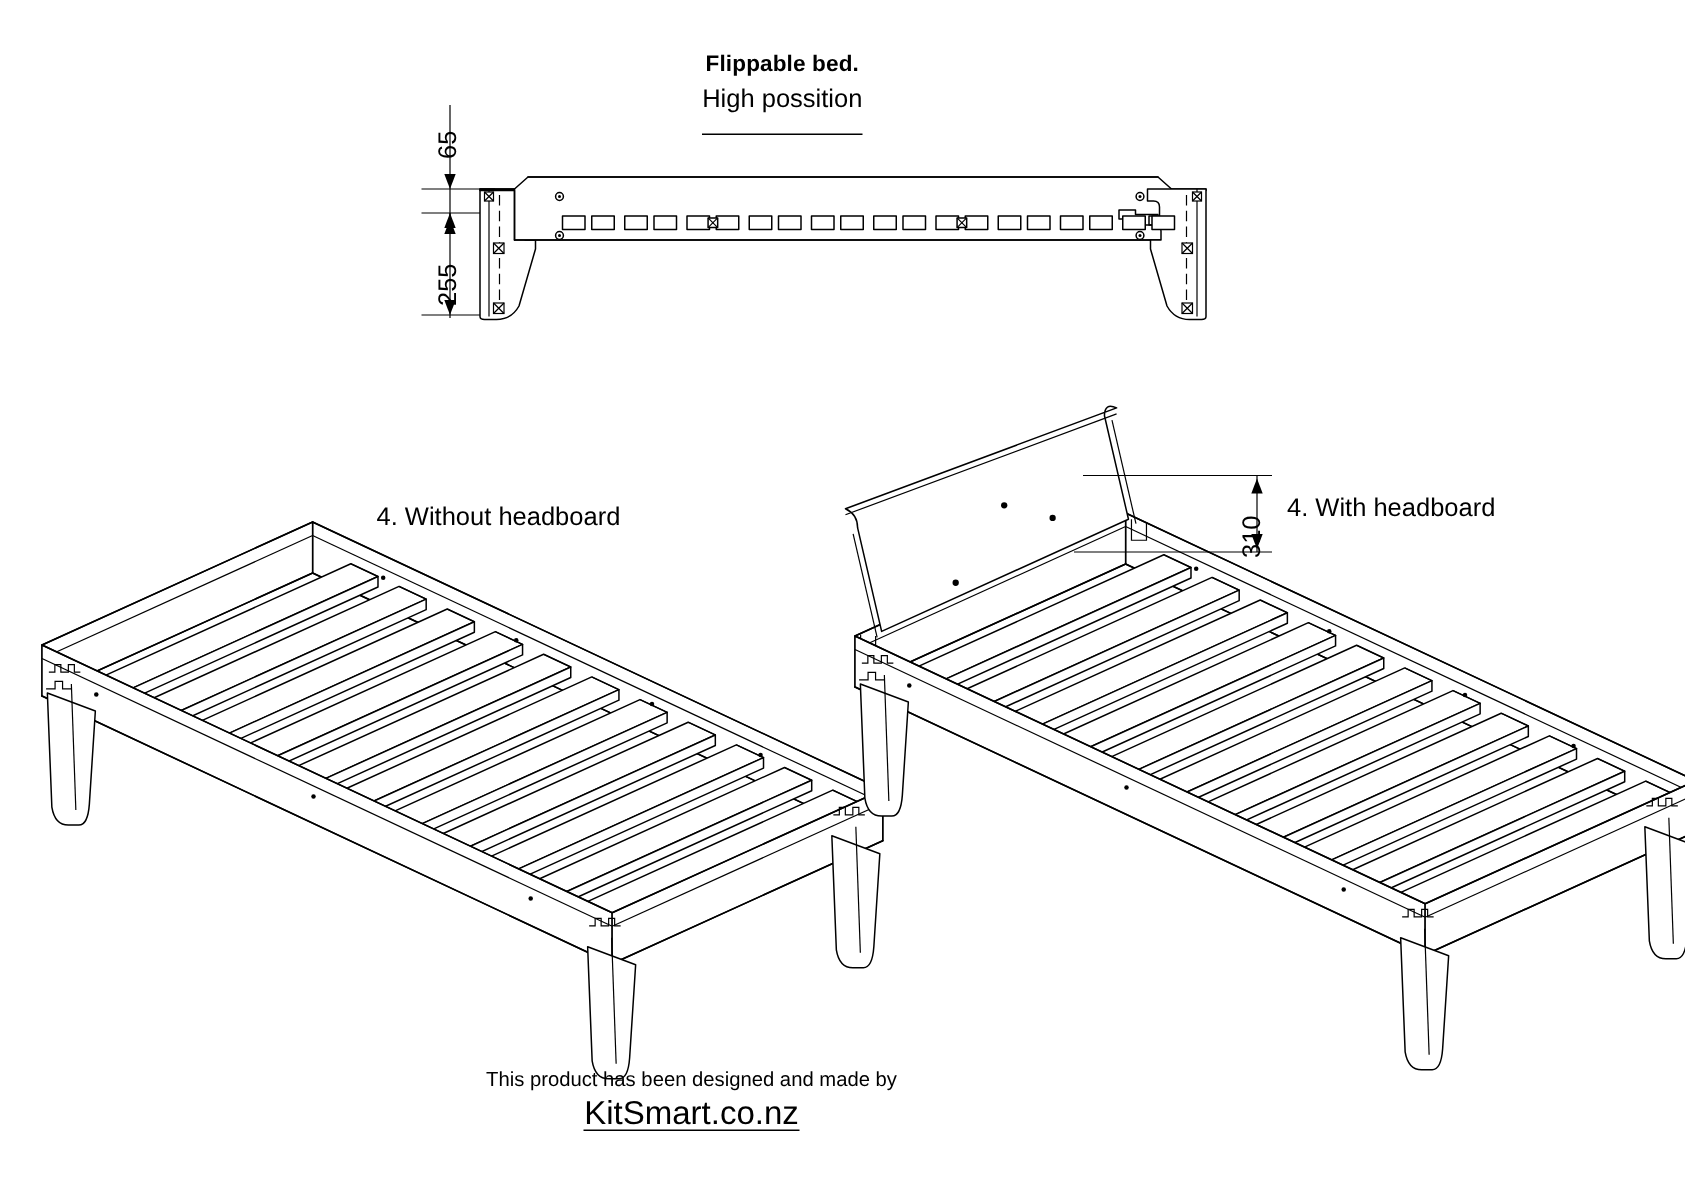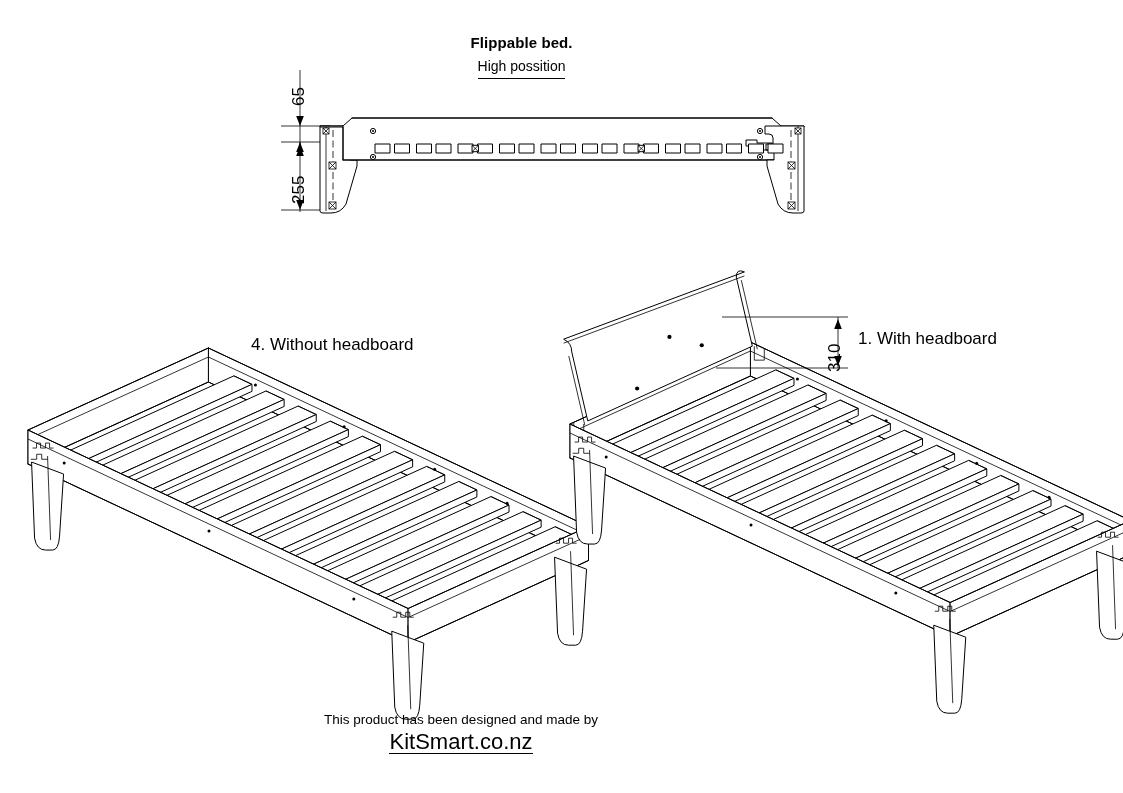--- a/index.html
+++ b/index.html
@@ -12,22 +12,22 @@
 
   
   .title-block{
     position:absolute;left:0;top:34px;width:1043px;text-align:center;
     pointer-events:none;
   }
   .title-main{
     font-size:15px;font-weight:bold;letter-spacing:.1px;line-height:18px;
   }
   .title-sub{
-    font-size:14px;font-weight:normal;line-height:22px;
-    display:inline-block;border-bottom:1.6px solid #000;padding-bottom:1px;
+    font-size:17px;font-weight:normal;line-height:22px;
+    display:inline-block;border-bottom:1.6px solid #000;padding-bottom:12px;
     margin-top:3px;
   }
 
   .view-label{
     position:absolute;font-size:17px;line-height:20px;white-space:nowrap;
   }
   #label-left{left:251px;top:335px;}
   #label-right{left:858px;top:329px;}
 
   .footer{
@@ -418,20 +418,20 @@
       <polygon class="fillk" points="838,319 834.2,329 841.8,329"></polygon>
       <polygon class="fillk" points="838,366 834.2,356 841.8,356"></polygon>
     </g>
   </svg>
 
   <div class="dim-text" id="dim-65-text">65</div>
   <div class="dim-text" id="dim-255-text">255</div>
   <div class="dim-text" id="dim-310-text">310</div>
 
   <div class="view-label" id="label-left">4. Without headboard</div>
-  <div class="view-label" id="label-right">1. With headboard</div>
+  <div class="view-label" id="label-right">4. With headboard</div>
 
   <div class="footer">
     <div class="footer-line1">This product has been designed and made by</div>
     <div><span class="footer-line2">KitSmart.co.nz</span></div>
   </div>
 
 </div>
 
 </body></html>

